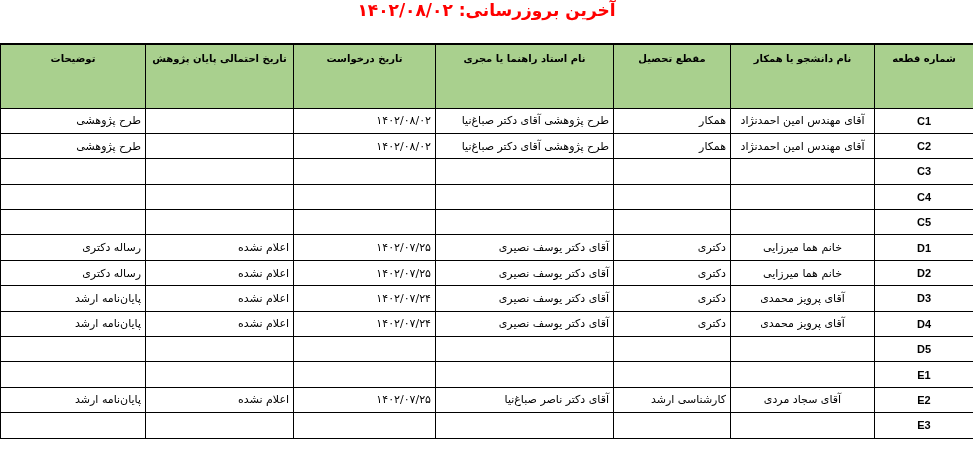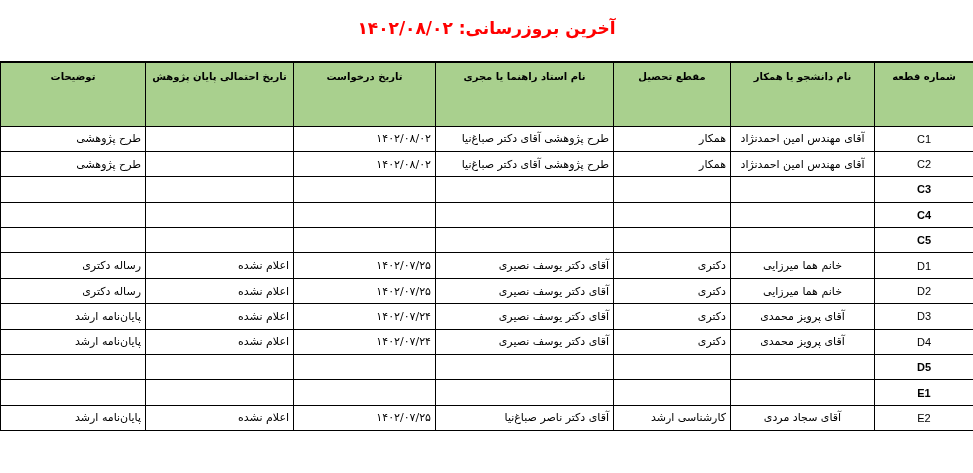--- a/index.html
+++ b/index.html
@@ -7,21 +7,21 @@
     width:973px;height:473px;overflow:hidden;
     font-family:"DejaVu Sans", sans-serif;
     -webkit-font-smoothing:antialiased;
   }
   .page{width:973px;height:473px;position:relative;background:#ffffff;}
   .title{
     text-align:center;
     color:#FF0000;
     font-weight:bold;
     font-size:17px;
-    padding-top:18px;
+    padding-top:0;
     direction:rtl;
   }
   table.sheet{
     border-collapse:collapse;
     table-layout:fixed;
     width:973px;
     margin-top:23px;
     direction:rtl;
     border-top:2.5px solid #000;
   }
@@ -50,21 +50,21 @@
     padding:0 4px;
     background:#fff;
   }
   
   td.col-code{
     text-align:center;
     font-family:"Liberation Sans", sans-serif;
     font-size:13.5px;
     padding:0;
   }
-  td.code-red{color:#FF0000;font-weight:normal;margin-top:32px;}
+  td.code-red{color:#FF0000;font-weight:bold;margin-top:32px;}
   td.code-black{color:#262626;font-weight:bold;}
   td.col-student{text-align:center;}
   td.col-level{text-align:right;padding:0 8px;}
   td.col-supervisor{text-align:right;padding:0 3px;}
   td.col-request_date{text-align:right;padding:0 8px;}
   td.col-end_date{text-align:right;padding:0 8px;}
   td.col-notes{padding:0 5px;}
 </style>
 </head>
 <body>
@@ -196,16 +196,25 @@
         </tr>
         <tr>
           <td class="col-code code-red">E2</td>
           <td class="col-student">آقای سجاد مردی</td>
           <td class="col-level">کارشناسی ارشد</td>
           <td class="col-supervisor">آقای دکتر ناصر صباغ‌نیا</td>
           <td class="col-request_date">۱۴۰۲/۰۷/۲۵</td>
           <td class="col-end_date">اعلام نشده</td>
           <td class="col-notes">پایان‌نامه ارشد</td>
         </tr>
+        <tr>
+          <td class="col-code code-black">E3</td>
+          <td class="col-student"></td>
+          <td class="col-level"></td>
+          <td class="col-supervisor"></td>
+          <td class="col-request_date"></td>
+          <td class="col-end_date"></td>
+          <td class="col-notes"></td>
+        </tr>
       </tbody>
   </table>
 
 </div>
 
 </body></html>

